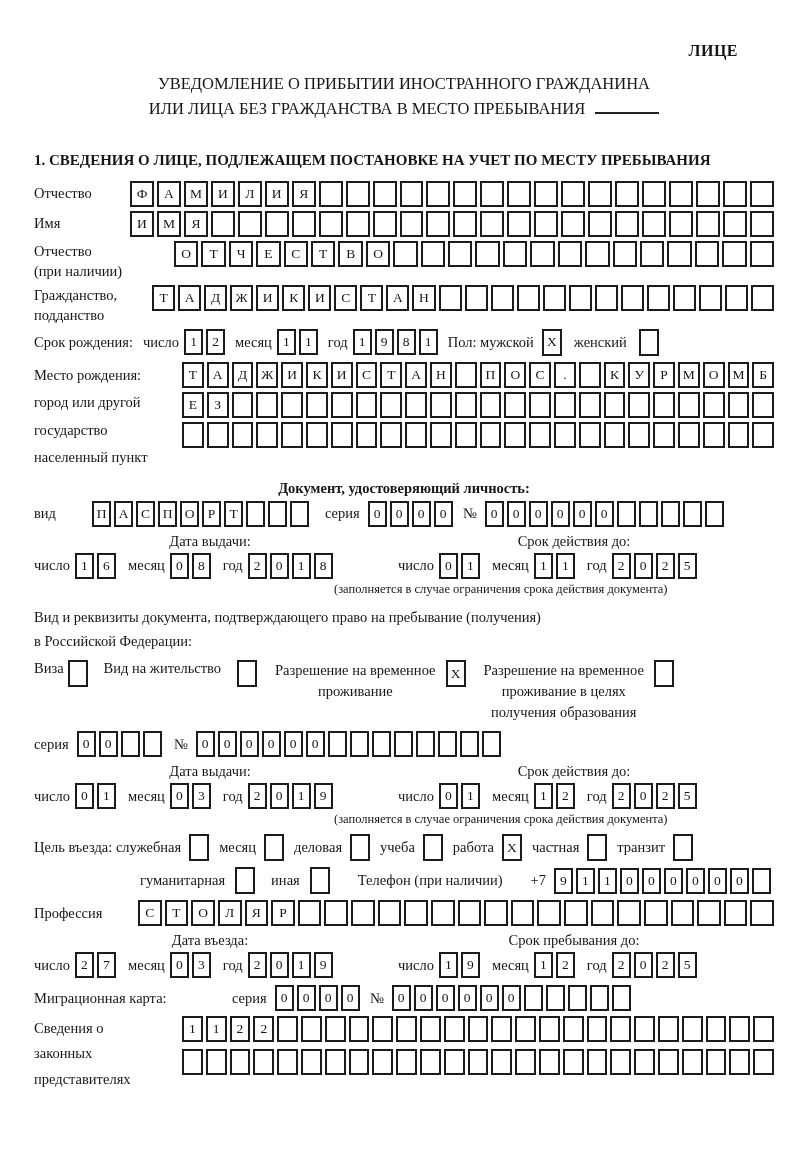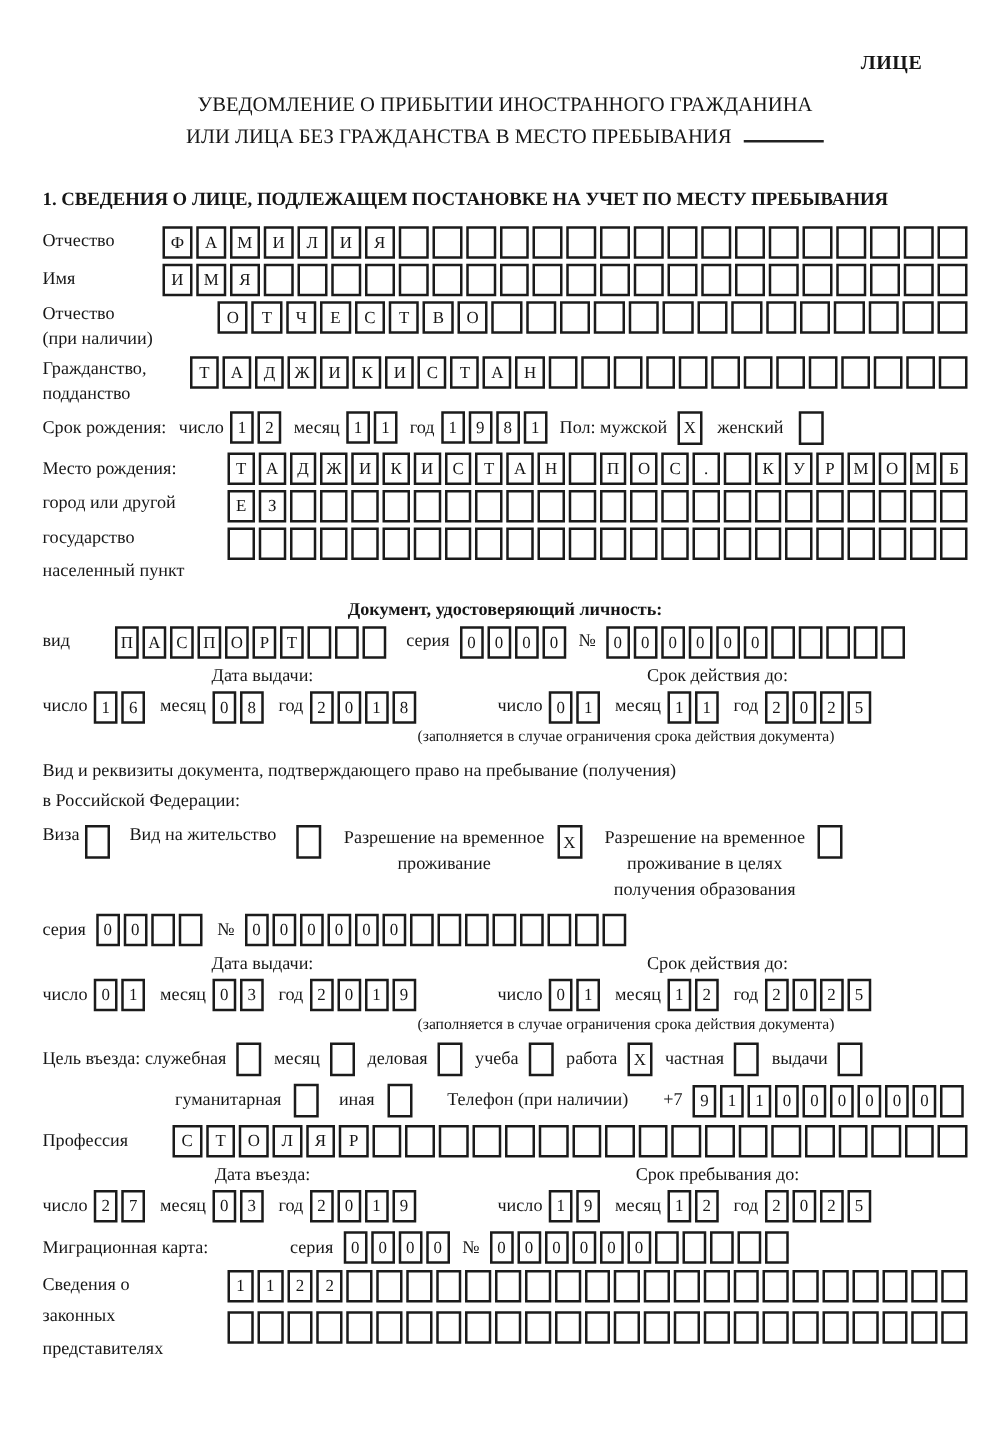--- a/index.html
+++ b/index.html
@@ -522,21 +522,21 @@
         <span class="cell"></span>
       </span>
     <span class="lbl gap10">работа</span>
     <span class="cells cb gap8">
         <span class="cell">X</span>
       </span>
     <span class="lbl gap10">частная</span>
     <span class="cells cb gap8">
         <span class="cell"></span>
       </span>
-    <span class="lbl gap10">выдачи</span>
+    <span class="lbl gap10">транзит</span>
     <span class="cells cb gap8">
         <span class="cell"></span>
       </span>
   </div>
 
   <div class="row" style="margin-top:6px">
     <span class="lbl" style="margin-left:106px">гуманитарная</span>
     <span class="cells cb gap10">
         <span class="cell"></span>
       </span>

